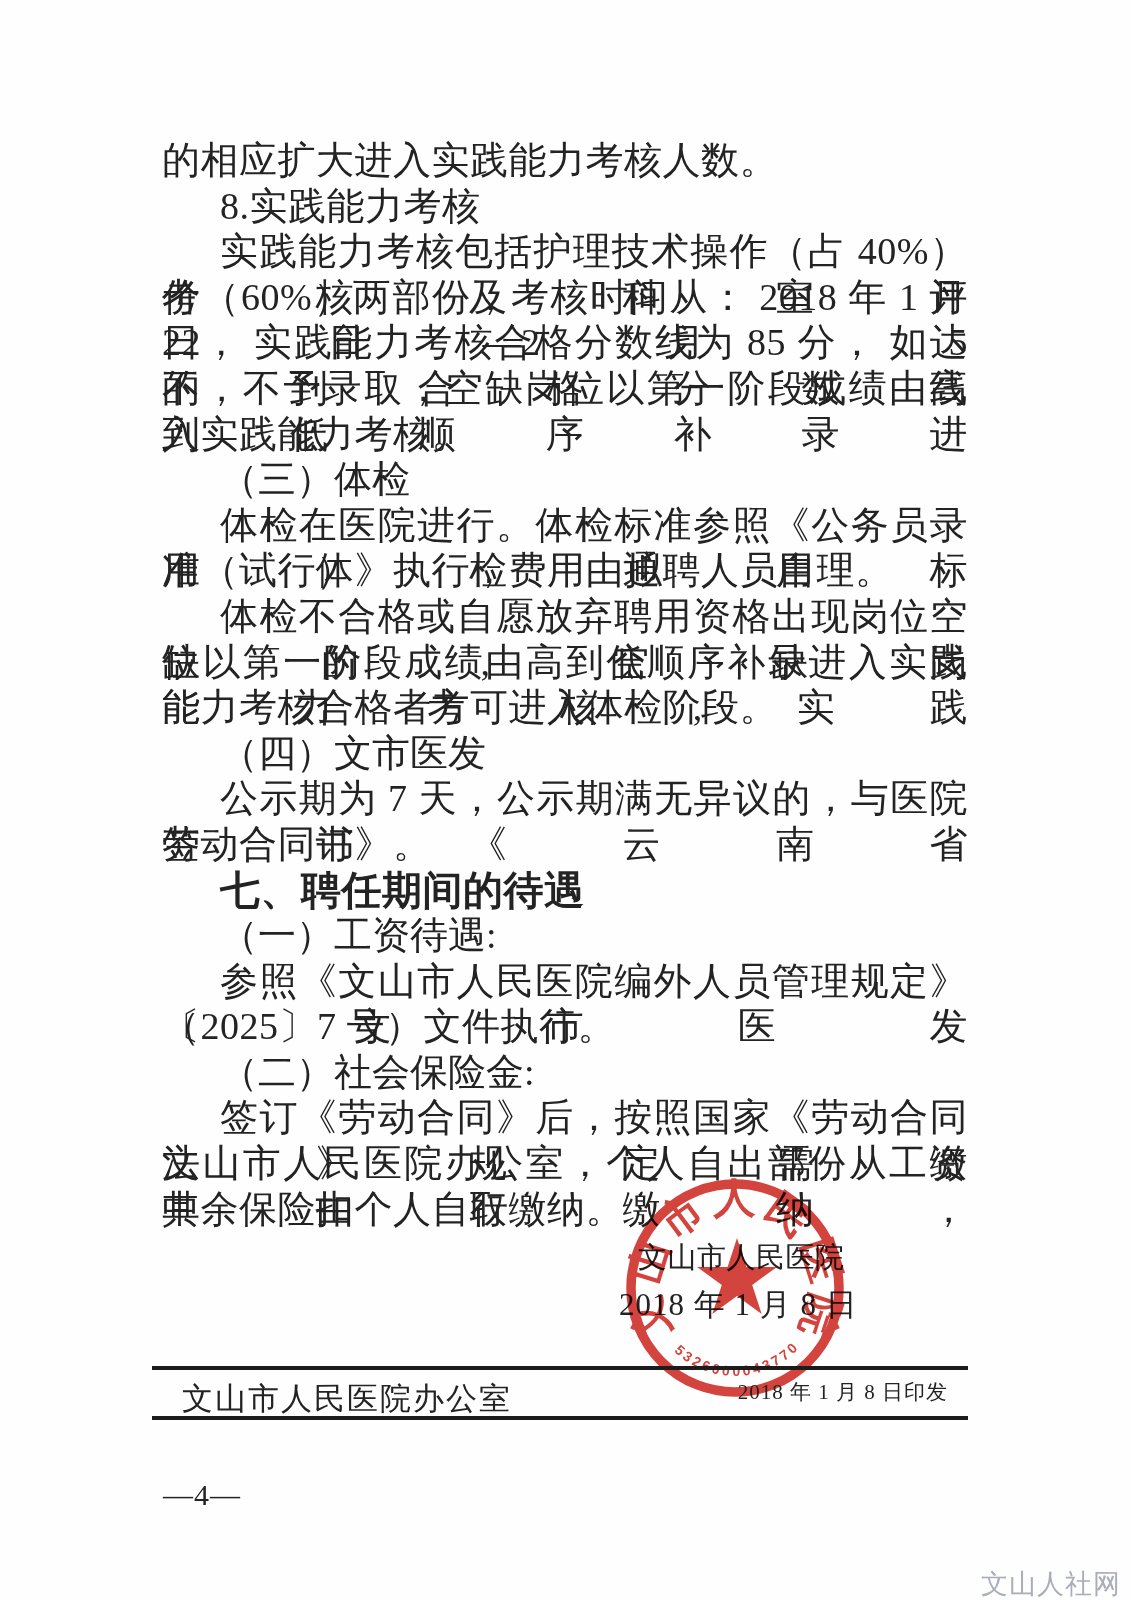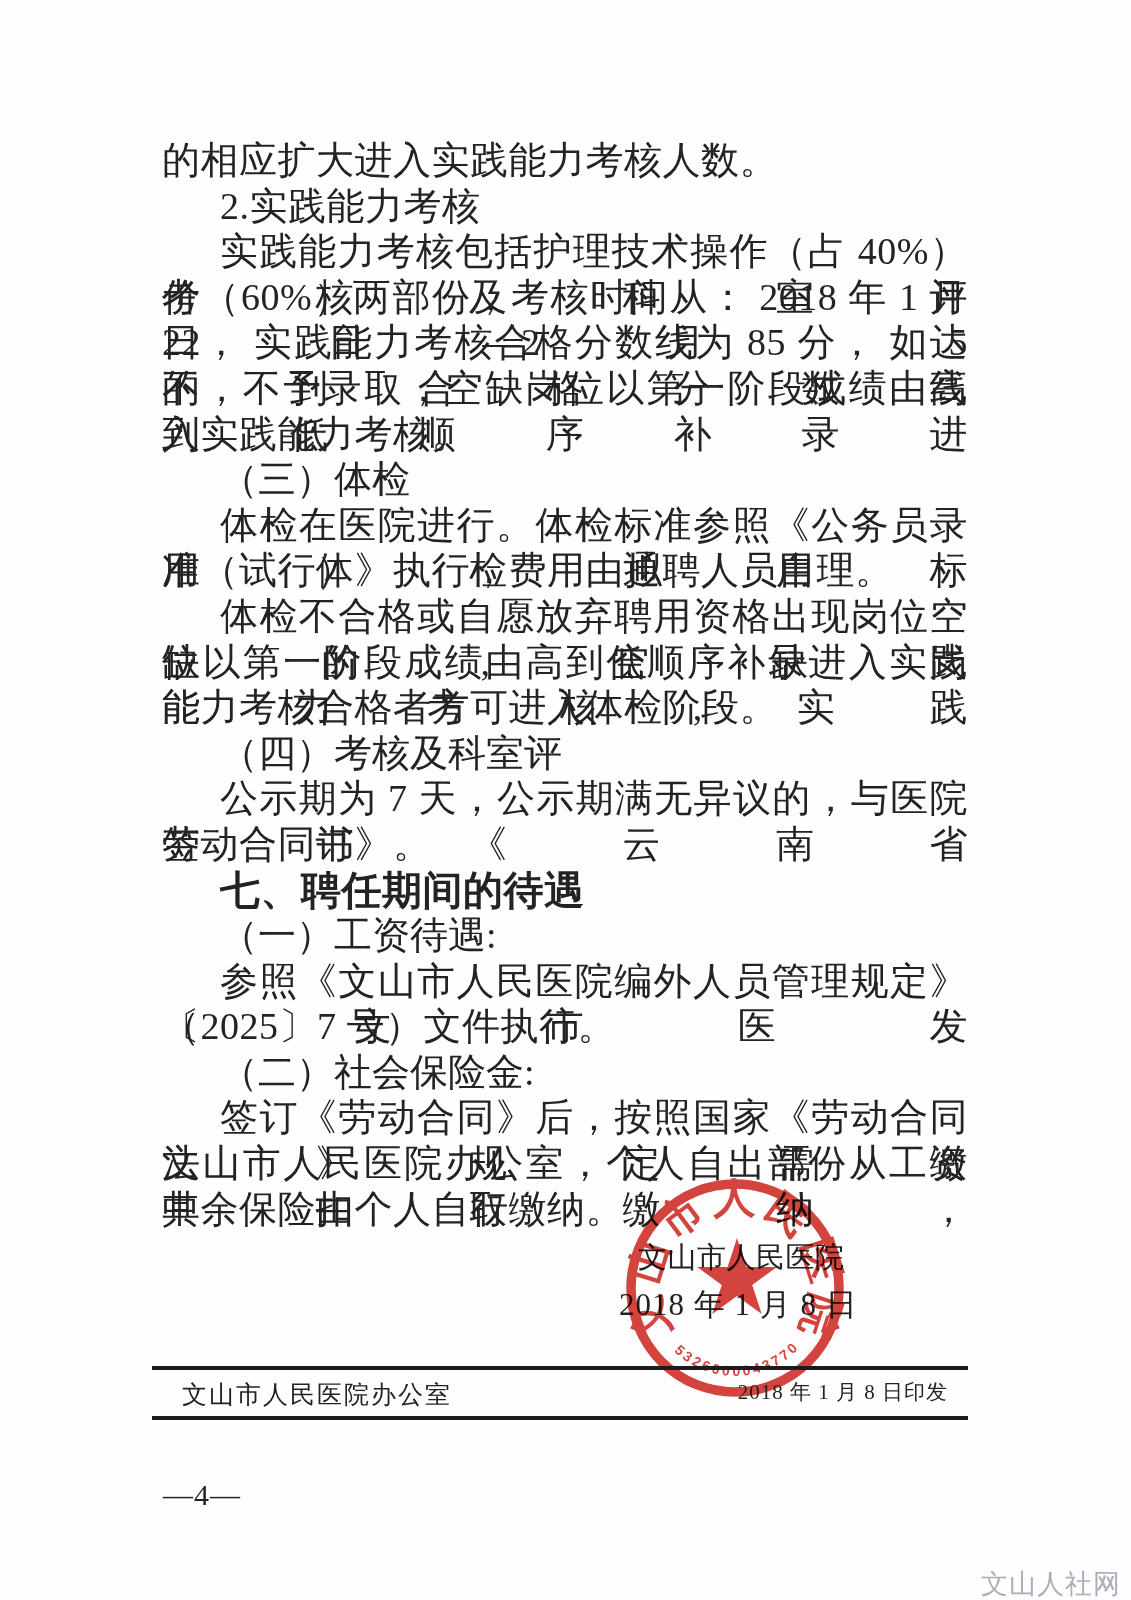--- a/index.html
+++ b/index.html
@@ -27,45 +27,45 @@
   .line.sub{letter-spacing:0px;}
   
   .sig-org{position:absolute;left:638px;top:1238px;font-size:29px;letter-spacing:0.5px;white-space:nowrap;}
   .sig-date{position:absolute;left:619px;top:1284px;font-size:31px;letter-spacing:1px;white-space:nowrap;}
   
   .seal{position:absolute;left:617px;top:1170px;width:236px;height:236px;opacity:0.9;mix-blend-mode:multiply;}
   
   .rule{position:absolute;left:152px;width:816px;height:4px;background:#1c1c1c;}
   .rule-top{top:1366px;}
   .rule-bottom{top:1416px;}
-  .footer-left{position:absolute;left:182px;top:1378px;font-size:25px;letter-spacing:2px;white-space:nowrap;}
+  .footer-left{position:absolute;left:182px;top:1378px;font-size:31px;letter-spacing:2px;white-space:nowrap;}
   .footer-right{position:absolute;right:183px;top:1378px;font-size:21px;letter-spacing:1px;white-space:nowrap;}
   .page-number{position:absolute;left:163px;top:1478px;font-size:30px;letter-spacing:1px;}
   .watermark{position:absolute;right:10px;top:1566px;font-size:27px;color:#a9aeb8;letter-spacing:1px;}
 </style>
 </head>
 <body>
 
 <div class="page">
 
   <div class="body-text">
       <div class="line">的相应扩大进入实践能力考核人数。</div>
-      <div class="line indent">2.实践能力考核</div>
+      <div class="line indent">8.实践能力考核</div>
       <div class="line indent full">实践能力考核包括护理技术操作（占 40%）考核及科室评</div>
       <div class="line full">价（60%）两部份，考核时间从： 2018 年 1 月 22 日—2 月 5</div>
       <div class="line full">日， 实践能力考核合格分数线为 85 分， 如达不到合格分数线</div>
       <div class="line full">的，不予录取，空缺岗位以第一阶段成绩由高到低顺序补录进</div>
       <div class="line">入实践能力考核。</div>
       <div class="line indent sub">（三）体检</div>
       <div class="line indent full">体检在医院进行。体检标准参照《公务员录用体检通用标</div>
       <div class="line">准（试行）》执行，费用由拟聘人员自理。</div>
       <div class="line indent full">体检不合格或自愿放弃聘用资格出现岗位空缺的,空缺岗</div>
       <div class="line full">位以第一阶段成绩由高到低顺序补录进入实践能力考核,实践</div>
       <div class="line">能力考核合格者方可进入体检阶段。</div>
-      <div class="line indent sub">（四）考核及科室评</div>
+      <div class="line indent sub">（四）文市医发</div>
       <div class="line indent full">公示期为 7 天，公示期满无异议的，与医院签订《云南省</div>
       <div class="line">劳动合同书》。</div>
       <div class="line indent head">七、聘任期间的待遇</div>
       <div class="line indent sub">（一）工资待遇:</div>
       <div class="line indent full">参照《文山市人民医院编外人员管理规定》（文市医发</div>
       <div class="line">〔2025〕7 号）文件执行。</div>
       <div class="line indent sub">（二）社会保险金:</div>
       <div class="line indent full">签订《劳动合同》后，按照国家《劳动合同法》规定需缴</div>
       <div class="line full">文山市人民医院办公室，个人自出部份从工资中扣取缴纳，</div>
       <div class="line">其余保险由个人自行缴纳。</div>

